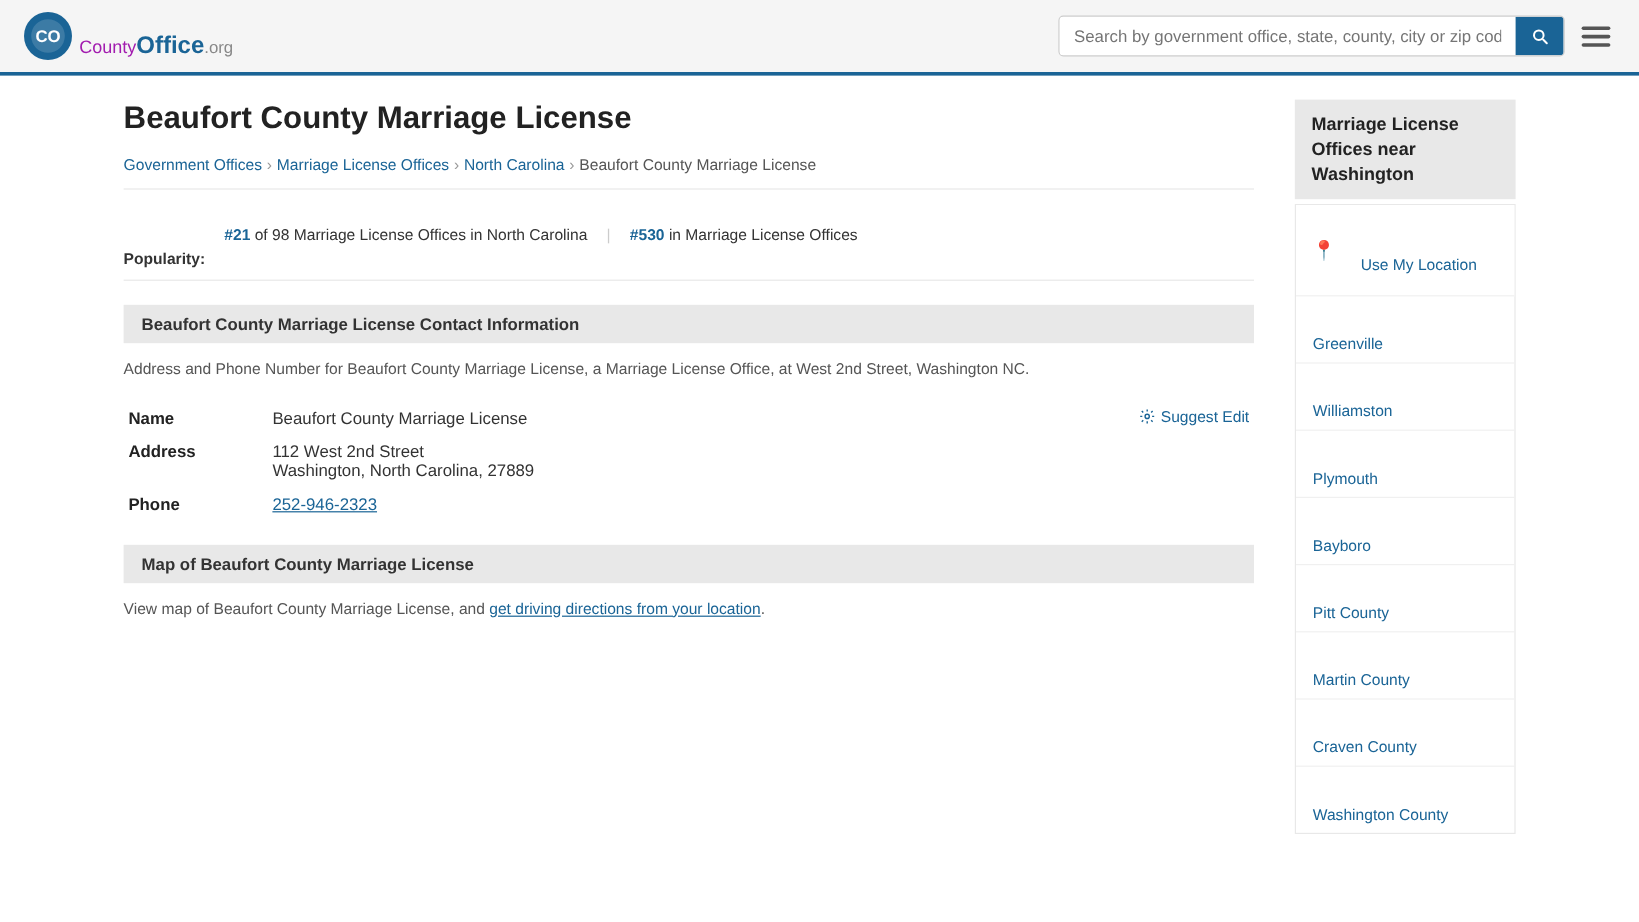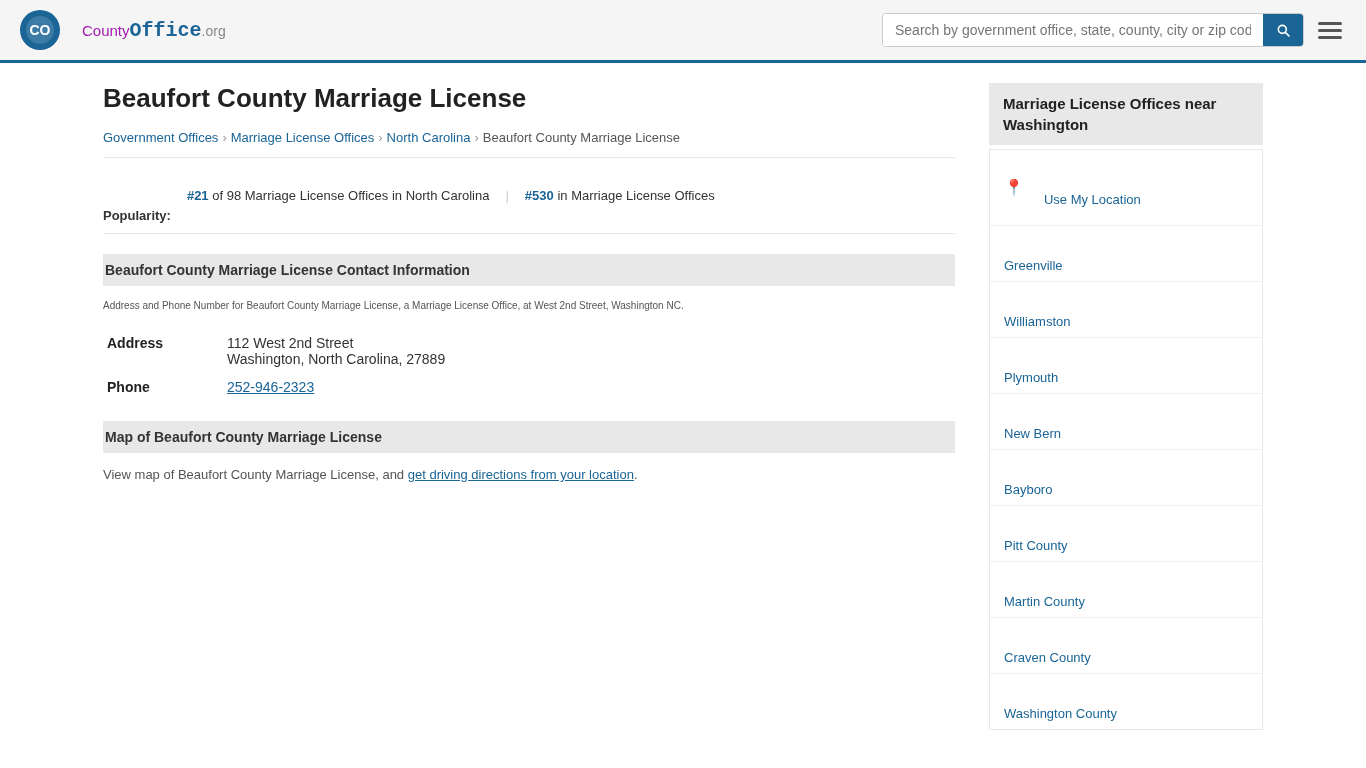--- a/index.html
+++ b/index.html
@@ -9,22 +9,22 @@
     .header {
       background: #f5f5f5;
       border-bottom: 3px solid #1a6496;
       padding: 10px 20px;
       display: flex;
       align-items: center;
       justify-content: space-between;
     }
     .logo-area {
       display: flex;
-      align-items: center;
-      gap: 22px;
+      align-items: flex-end;
+      gap: 6px;
     }
     .logo-icon {
       width: 40px;
       height: 40px;
     }
     .header-right {
       display: flex;
       align-items: center;
       gap: 10px;
     }
@@ -76,21 +76,21 @@
       max-width: 1200px;
       margin: 0 auto;
       padding: 20px 20px;
       display: flex;
       gap: 34px;
     }
     .content {
       flex: 1;
     }
     .sidebar {
-      width: 274px;
+      width: 184px;
       flex-shrink: 0;
     }
 
     
     .page-title {
       font-size: 26px;
       font-weight: bold;
       color: #222;
       margin-bottom: 16px;
     }
@@ -123,30 +123,30 @@
       margin-bottom: 20px;
     }
     .popularity-bar .label { font-weight: bold; margin-top: 40px; }
     .popularity-bar .rank { color: #333; text-align: center; }
     .popularity-bar .rank strong { color: #1a6496; }
     .divider-v { color: #ccc; }
 
     
     .section-header {
       background: #e8e8e8;
-      padding: 8px 2px;
+      padding: 8px 15px;
       font-weight: bold;
       font-size: 14px;
       margin-bottom: 12px;
       border-left: none;
     }
 
     
     .contact-desc {
-      font-size: 10px;
+      font-size: 13px;
       color: #555;
       margin-bottom: 16px;
       line-height: 1.5;
     }
     .contact-table {
       width: 100%;
       border-collapse: collapse;
       margin-bottom: 20px;
     }
     .contact-table td {
@@ -246,21 +246,21 @@
 
 <header class="header">
   <div class="logo-area">
 
     <svg class="logo-icon" viewBox="0 0 40 40" xmlns="http://www.w3.org/2000/svg">
       <circle cx="20" cy="20" r="20" fill="#1a6496"></circle>
       <circle cx="20" cy="20" r="14" fill="#fff" opacity="0.15"></circle>
       <text x="20" y="25" text-anchor="middle" fill="#fff" font-size="14" font-weight="bold" font-family="Arial">CO</text>
     </svg>
     <div>
-      <span style="font-size:15px;font-weight:normal;color:#a21caf;">County</span><span style="font-size:20px;color:#1a6496;font-weight:bold;font-family:Liberation Mono, monospace;">Office</span><span style="font-size:14px;color:#888;">.org</span>
+      <span style="font-size:15px;font-weight:normal;color:#a21caf;">County</span><span style="font-size:20px;color:#1a6496;font-weight:bold;">Office</span><span style="font-size:14px;color:#888;">.org</span>
     </div>
   </div>
 
   <div class="header-right">
     <div class="search-bar">
       <input type="text" placeholder="Search by government office, state, county, city or zip code" style="">
       <button class="search-btn">
         <svg width="16" height="16" viewBox="0 0 24 24">
           <path d="M21 21l-4.35-4.35M17 11A6 6 0 1 1 5 11a6 6 0 0 1 12 0z" stroke="#fff" stroke-width="2.5" fill="none" stroke-linecap="round"></path>
         </svg>
@@ -302,20 +302,36 @@
         <span> </span><span>in Marriage License Offices</span>
       </span>
     </div>
 
     <div class="section-header">Beaufort County Marriage License Contact Information</div>
 
     <p class="contact-desc">Address and Phone Number for Beaufort County Marriage License, a Marriage License Office, at West 2nd Street, Washington NC.</p>
 
     <table class="contact-table">
       <tbody>
+          <tr>
+        <td>Name</td>
+        <td>
+          <div class="name-row">
+            <span>Beaufort County Marriage License</span>
+            <button class="suggest-edit-btn">
+
+              <svg width="14" height="14" viewBox="0 0 24 24" fill="none" stroke="#1a6496" stroke-width="2">
+                <circle cx="12" cy="12" r="3"></circle>
+                <path d="M12 2v3M12 19v3M4.22 4.22l2.12 2.12M17.66 17.66l2.12 2.12M2 12h3M19 12h3M4.22 19.78l2.12-2.12M17.66 6.34l2.12-2.12"></path>
+              </svg>
+              <span>Suggest Edit</span>
+            </button>
+          </div>
+        </td>
+      </tr>
       <tr>
         <td>Address</td>
         <td>
           <div>112 West 2nd Street</div>
           <div>Washington, North Carolina, 27889</div>
         </td>
       </tr>
       <tr>
         <td>Phone</td>
         <td>
@@ -343,23 +359,20 @@
       <li>
           <a href="#">Greenville</a>
         </li>
       <li>
           <a href="#">Williamston</a>
         </li>
       <li>
           <a href="#">Plymouth</a>
         </li>
       <li>
-          <a href="#">New Bern</a>
-        </li>
-      <li>
           <a href="#">Bayboro</a>
         </li>
       <li>
           <a href="#">Pitt County</a>
         </li>
       <li>
           <a href="#">Martin County</a>
         </li>
       <li>
           <a href="#">Craven County</a>

